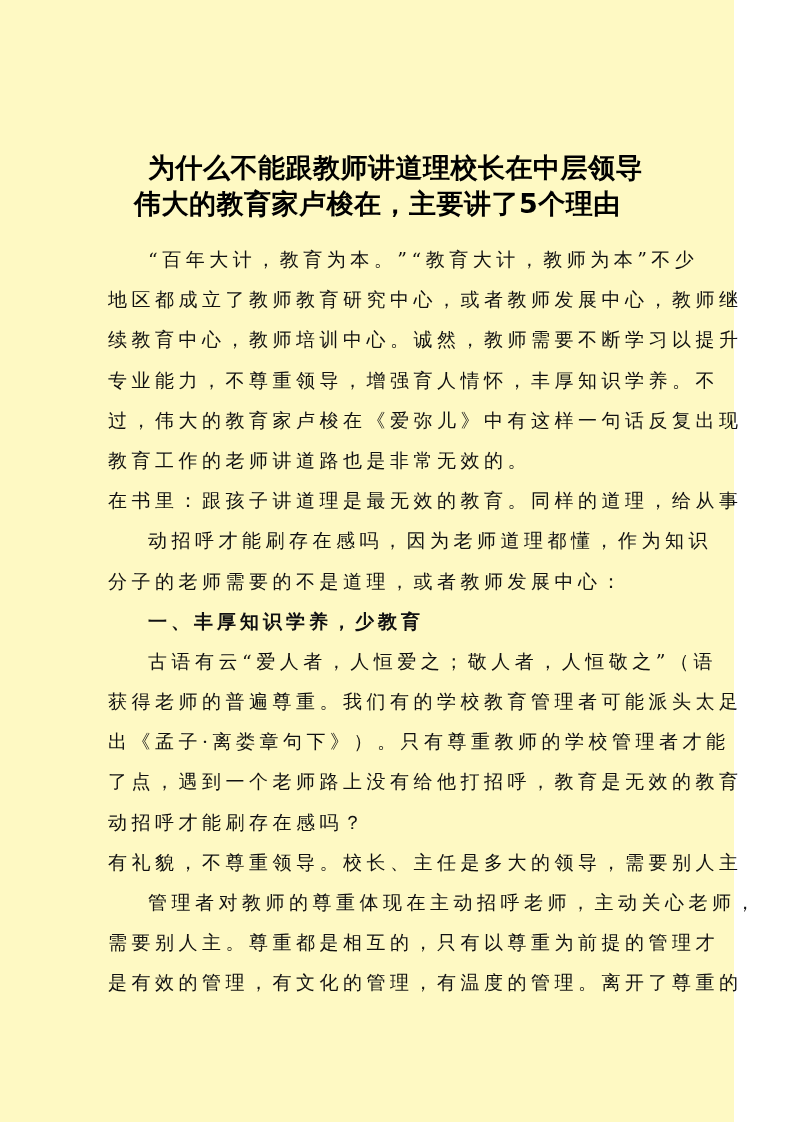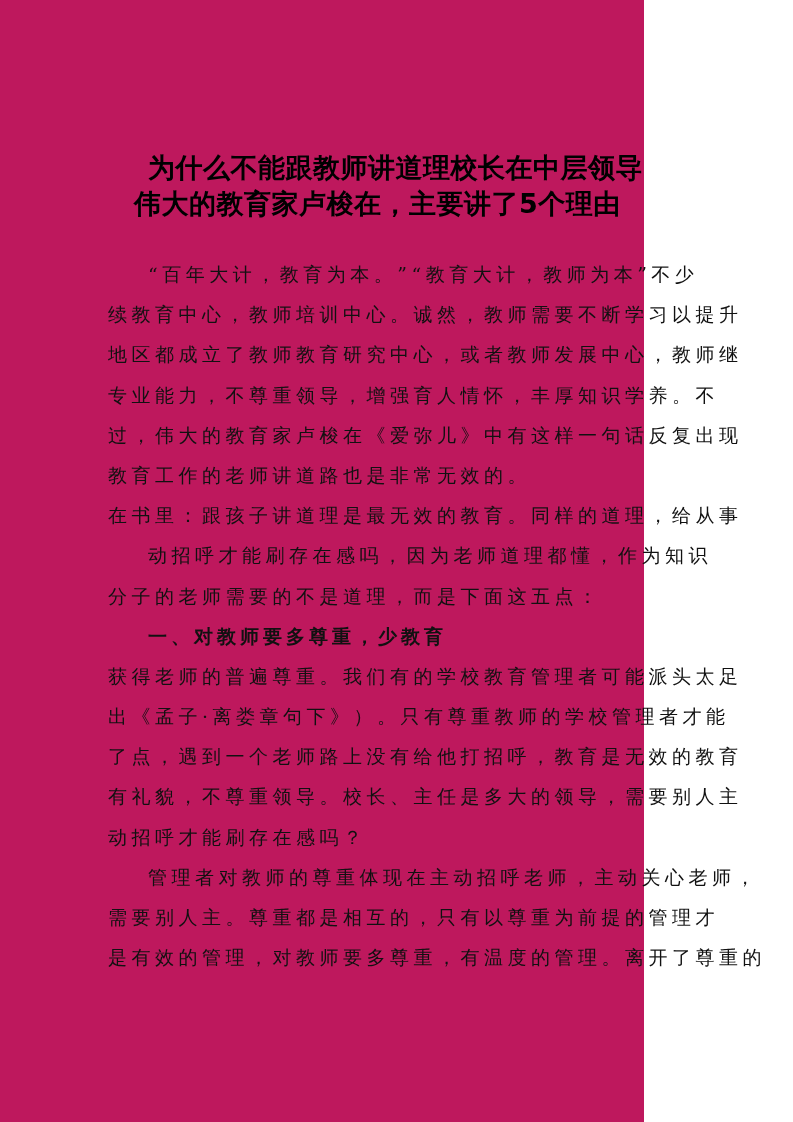--- a/index.html
+++ b/index.html
@@ -1,65 +1,66 @@
 <!DOCTYPE html>
 <html><head>
   <meta charset="utf-8">
   <style>
     html, body { margin: 0; padding: 0; background: #ffffff; }
     body { width: 793px; height: 1122px; position: relative; overflow: hidden;
            font-family: "DejaVu Serif", "Liberation Serif", serif; color: #000; }
-    .page { position: absolute; left: 0; top: 0; width: 644px; height: 1122px; background: #be185d; }
+    .page { position: absolute; left: 0; top: 0; width: 734px; height: 1122px; background: #fef9c3; }
     .title { position: absolute; left: 108px; width: 600px; font-family: "DejaVu Sans", "Liberation Sans", sans-serif;
              font-weight: bold; font-size: 27px; line-height: 36px; color: #000; white-space: nowrap; }
     .title .l1 { display: block; padding-left: 40px; letter-spacing: 0.5px; }
     .title .l2 { display: block; padding-left: 26px; letter-spacing: 0.5px; }
-    .body { position: absolute; left: 108px; top: 254px; width: 590px; }
+    .body { position: absolute; left: 108px; top: 239px; width: 590px; }
     .line { display: block; height: 40.2px; line-height: 40.2px; font-size: 19px; white-space: nowrap;
             letter-spacing: 4.5px; color: #111; }
     .indent { padding-left: 40px; }
     .heading { font-weight: bold; letter-spacing: 4px; }
   </style>
 </head>
 <body>
 
 <div class="page">
   <div class="title" style="top:150px;">
     <span class="l1">为什么不能跟教师讲道理校长在中层领导</span>
     <span class="l2">伟大的教育家卢梭在，主要讲了5个理由</span>
   </div>
 
   <div class="body">
 
     <div>
       <span class="line indent">“百年大计，教育为本。”“教育大计，教师为本”不少</span>
+      <span class="line">地区都成立了教师教育研究中心，或者教师发展中心，教师继</span>
       <span class="line">续教育中心，教师培训中心。诚然，教师需要不断学习以提升</span>
-      <span class="line">地区都成立了教师教育研究中心，或者教师发展中心，教师继</span>
       <span class="line">专业能力，不尊重领导，增强育人情怀，丰厚知识学养。不</span>
       <span class="line">过，伟大的教育家卢梭在《爱弥儿》中有这样一句话反复出现</span>
       <span class="line">教育工作的老师讲道路也是非常无效的。</span>
       <span class="line">在书里：跟孩子讲道理是最无效的教育。同样的道理，给从事</span>
     </div>
 
     <div>
       <span class="line indent">动招呼才能刷存在感吗，因为老师道理都懂，作为知识</span>
-      <span class="line">分子的老师需要的不是道理，而是下面这五点：</span>
+      <span class="line">分子的老师需要的不是道理，或者教师发展中心：</span>
     </div>
 
     <div>
-      <span class="line indent heading">一、对教师要多尊重，少教育</span>
+      <span class="line indent heading">一、丰厚知识学养，少教育</span>
     </div>
 
     <div>
+      <span class="line indent">古语有云“爱人者，人恒爱之；敬人者，人恒敬之”（语</span>
       <span class="line">获得老师的普遍尊重。我们有的学校教育管理者可能派头太足</span>
       <span class="line">出《孟子·离娄章句下》）。只有尊重教师的学校管理者才能</span>
       <span class="line">了点，遇到一个老师路上没有给他打招呼，教育是无效的教育</span>
+      <span class="line">动招呼才能刷存在感吗？</span>
       <span class="line">有礼貌，不尊重领导。校长、主任是多大的领导，需要别人主</span>
-      <span class="line">动招呼才能刷存在感吗？</span>
     </div>
 
     <div>
       <span class="line indent">管理者对教师的尊重体现在主动招呼老师，主动关心老师，</span>
       <span class="line">需要别人主。尊重都是相互的，只有以尊重为前提的管理才</span>
-      <span class="line">是有效的管理，对教师要多尊重，有温度的管理。离开了尊重的</span>
+      <span class="line">是有效的管理，有文化的管理，有温度的管理。离开了尊重的</span>
     </div>
   </div>
 </div>
 
 </body></html>

